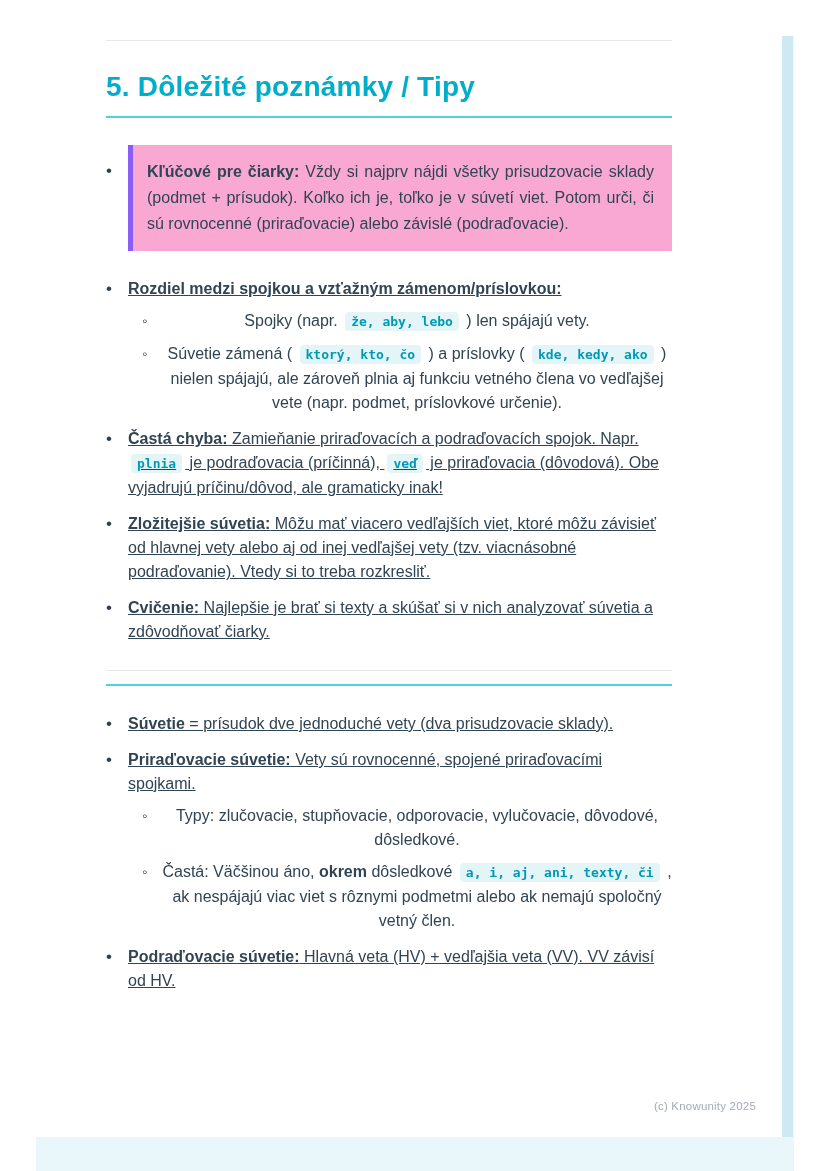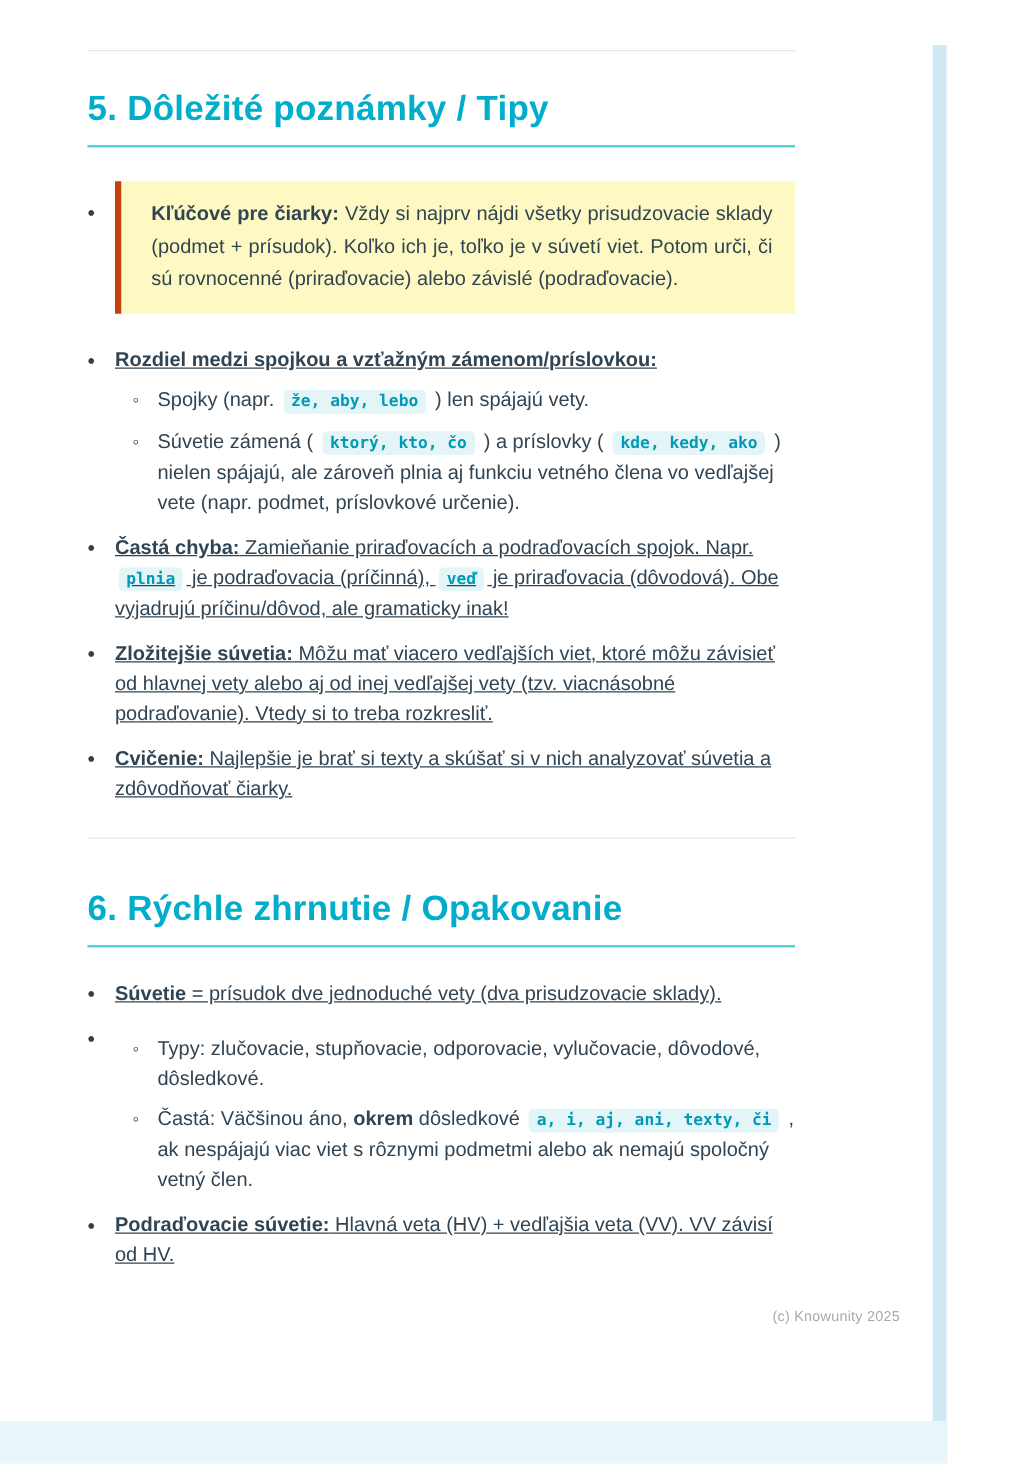--- a/index.html
+++ b/index.html
@@ -1,50 +1,50 @@
 <!DOCTYPE html>
 <html><head>
 <meta charset="utf-8">
 <style>
   html,body{margin:0;padding:0;}
   body{width:828px;height:1171px;background:#ffffff;}
   .canvas{position:relative;width:758px;height:1171px;background:#ffffff;overflow:hidden;
-          font-family:"Liberation Sans",sans-serif;color:#314453;}
+          font-family:"Liberation Sans",sans-serif;color:#314453;margin-left:36px;}
   .bg-right{position:absolute;left:757px;top:36px;width:71px;height:1101px;background:#eef8fb;}
   .bg-stripe{position:absolute;left:746px;top:36px;width:11px;height:1101px;background:#cfe9f2;}
   .bg-bottom{position:absolute;left:0;top:1137px;width:828px;height:34px;background:#e9f6fa;}
 
   .content{position:absolute;left:70px;top:0;width:566px;}
   .top-divider{height:1px;background:#e6e8ea;margin-top:40px;}
   .divider{height:1px;background:#e6e8ea;margin-top:26px;}
 
   h1.title{margin:30px 0 0;font-size:28px;font-weight:700;color:#00aecb;letter-spacing:.2px;}
   h1.title.second{margin-top:40px;}
   .rule{height:2px;background:#4ed2e2;margin-top:13px;}
 
   .callout-row{display:flex;margin-top:27px;}
   .callout-row .bullet{padding-top:14px;}
   .bullet{width:22px;flex:none;font-size:17px;line-height:24px;color:#2f3f4e;}
-  .callout{flex:1;background:#fef9c3;border-left:5px solid #c2410c;padding:14px 18px 14px 24px;}
+  .callout{flex:1;background:#f9a8d4;border-left:5px solid #8b5cf6;padding:14px 18px 14px 14px;}
   .callout p{margin:0;font-size:16px;line-height:26px;text-align:justify;}
 
   .list{margin-top:26px;}
   .li{display:flex;margin-top:12px;}
   .list .li:first-child{margin-top:0;}
   .li-body{flex:1;}
   .li-body > p{margin:0;font-size:16px;line-height:24px;text-decoration:underline;}
   .sub-li{display:flex;margin-top:8px;margin-left:14px;}
   .sub-bullet{width:20px;flex:none;font-size:15px;line-height:24px;color:#2f3f4e;}
-  .sub-li p{margin:0;flex:1;font-size:16px;line-height:24px;}
+  .sub-li p{margin:0;flex:1;font-size:16px;line-height:24px;text-align:center;}
 
   .b{font-weight:700;}
   .code{font-family:"DejaVu Sans Mono",monospace;font-size:13px;font-weight:700;color:#0099b6;
         background:#e4f5f8;border-radius:4px;padding:2px 6px;margin:0 3px;}
 
-  .footer{position:absolute;top:1048px;right:38px;font-size:11.5px;color:#a4abb2;letter-spacing:.2px;}
+  .footer{position:absolute;top:1100px;right:38px;font-size:11.5px;color:#a4abb2;letter-spacing:.2px;}
 </style>
 </head>
 <body>
 
 <div class="canvas">
   <div class="bg-right"></div>
   <div class="bg-stripe"></div>
   <div class="bg-bottom"></div>
 
   <div class="content">
@@ -96,35 +96,35 @@
         <span class="bullet">•</span>
         <div class="li-body">
           <p><span class="b">Cvičenie:</span><span class="t"> Najlepšie je brať si texty a skúšať si v nich analyzovať súvetia a zdôvodňovať čiarky.</span></p>
         </div>
       </div>
 
     </div>
 
     <div class="divider"></div>
 
-    <h1 class="title second">6. Rýchle zhrnutie / Opakovanie</h1>
     <div class="rule"></div>
 
     <div class="list">
 
       <div class="li">
         <span class="bullet">•</span>
         <div class="li-body">
           <p><span class="b">Súvetie</span><span class="t"> = prísudok dve jednoduché vety (dva prisudzovacie sklady).</span></p>
         </div>
       </div>
 
       <div class="li">
         <span class="bullet">•</span>
         <div class="li-body">
+          <p><span class="b">Priraďovacie súvetie:</span><span class="t"> Vety sú rovnocenné, spojené priraďovacími spojkami.</span></p>
           <div class="sub-li">
             <span class="sub-bullet">◦</span>
             <p><span class="t">Typy: zlučovacie, stupňovacie, odporovacie, vylučovacie, dôvodové, dôsledkové.</span></p>
           </div>
           <div class="sub-li">
             <span class="sub-bullet">◦</span>
             <p><span class="t">Častá: Väčšinou áno, </span><span class="b">okrem</span><span class="t"> dôsledkové </span><span class="code">a, i, aj, ani, texty, či</span><span class="t"> , ak nespájajú viac viet s rôznymi podmetmi alebo ak nemajú spoločný vetný člen.</span></p>
           </div>
         </div>
       </div>

